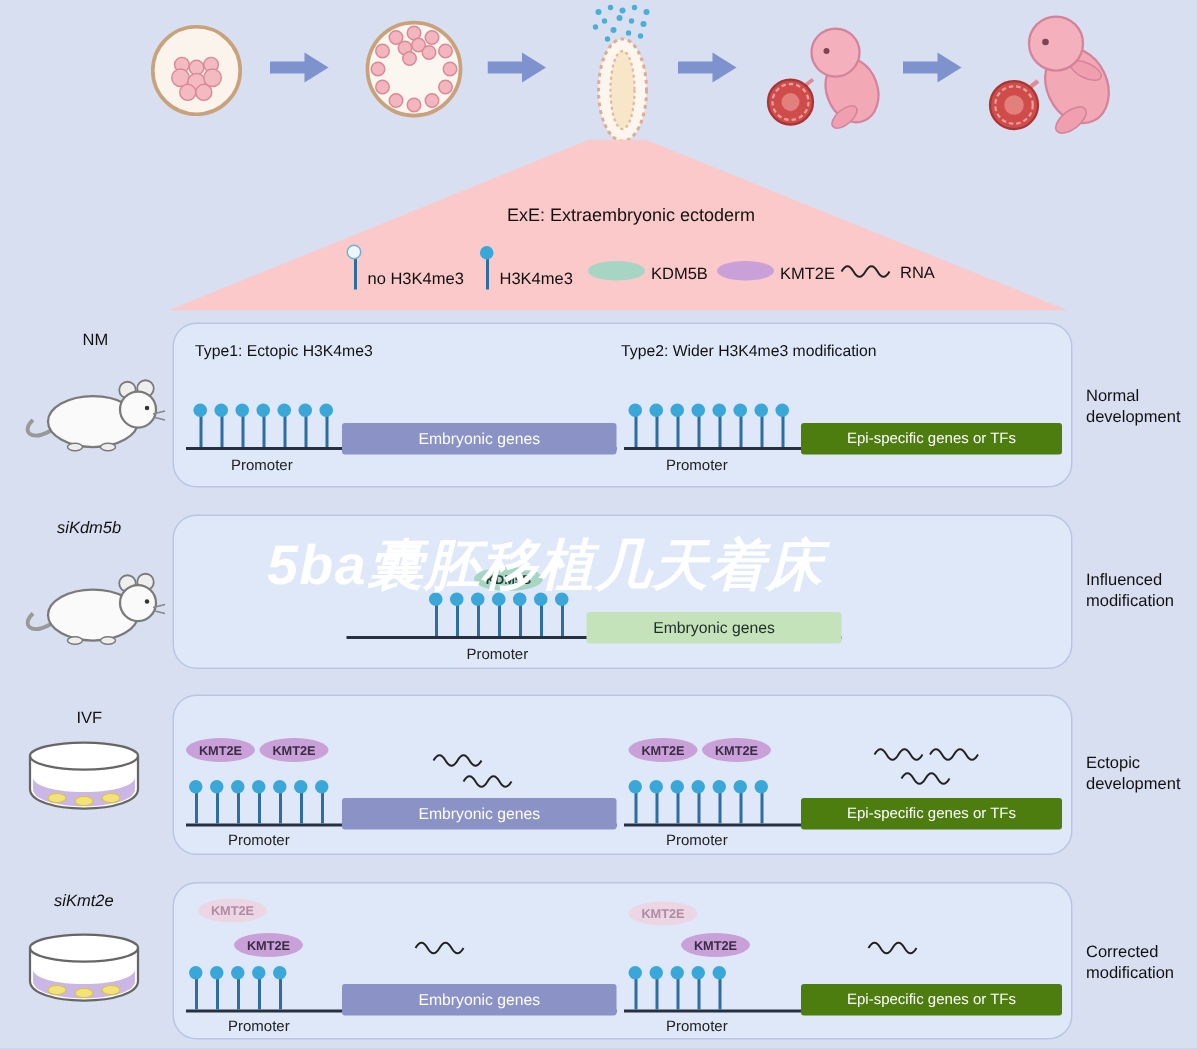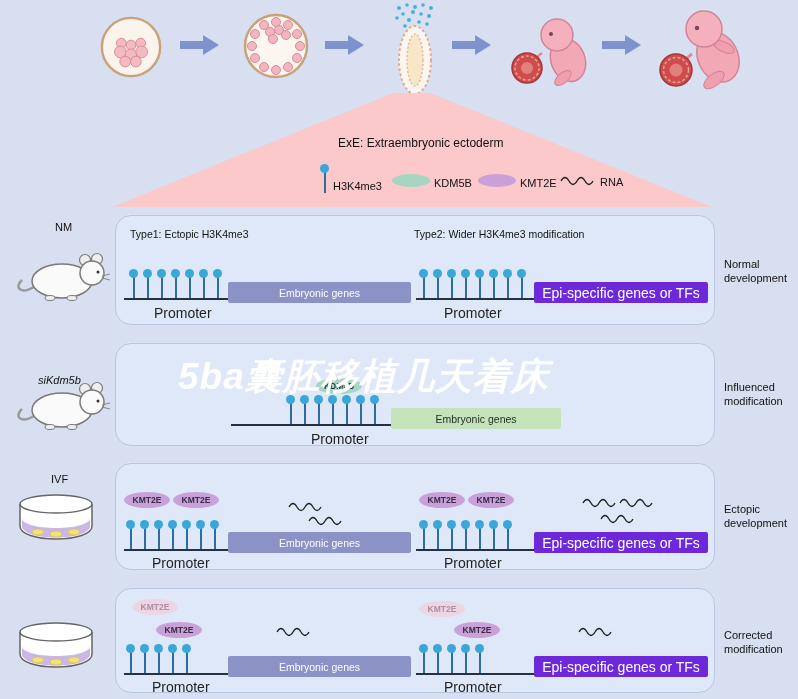--- a/index.html
+++ b/index.html
@@ -16,43 +16,43 @@
     background:#dfe8f8; border:1px solid #b9c6e2; border-radius:16px;
     box-sizing:border-box;
   }
   .type-label { position:absolute; font-size:10.5px; color:#111; white-space:nowrap; }
   .gene-line { position:absolute; height:2px; background:#26313f; }
   .gene-box {
     position:absolute; height:21px; display:flex; align-items:center; justify-content:center;
     font-size:10.5px; color:#fff; border-radius:2px; white-space:nowrap;
   }
   .gene-box.purple { background:#8a92c6; }
-  .gene-box.orange { background:#6d28d9; font-size:14px; }
+  .gene-box.orange { background:#4d7c0f; font-size:10px; }
   .gene-box.green  { background:#c5e3bb; color:#22302a; }
-  .promoter { position:absolute; font-size:14px; color:#222; white-space:nowrap; }
+  .promoter { position:absolute; font-size:10px; color:#222; white-space:nowrap; }
 
   
   .lolli-row { position:absolute; display:flex; gap:5px; }
   .lolli { display:inline-block; width:9px; height:29px; position:relative; }
   .lolli::before { content:""; position:absolute; left:3.5px; top:8px; width:2px; height:21px; background:#2e6da0; }
   .lolli::after  { content:""; position:absolute; left:0; top:0; width:9px; height:9px; border-radius:50%; background:#3aa7d9; }
   .lolli.open::after { background:#eef6fb; border:1.5px solid #6fb4d8; width:8px; height:8px; box-sizing:content-box; left:-1px; top:-1px; }
 
   
   .oval {
     position:absolute; width:46px; height:16px; border-radius:50%;
     display:flex; align-items:center; justify-content:center;
     font-size:8.5px; font-weight:bold; color:#3a2c44; white-space:nowrap;
   }
   .oval.purple { background:#c9a0d8; }
   .oval.green  { background:#a6d6c3; color:#1f3b31; }
   .oval.faded  { background:#ecd6e3; color:#b08ba3; }
 
   .side-label { position:absolute; font-size:11px; color:#111; white-space:nowrap; }
-  .side-label.gene { font-style:italic;margin-top:28px; }
+  .side-label.gene { font-style:italic; }
   .right-label { position:absolute; left:724px; width:70px; font-size:11px; line-height:1.25; color:#111; }
 
   .legend-title { position:absolute; font-size:12px; color:#111; white-space:nowrap; }
   .legend-item { position:absolute; display:flex; align-items:flex-end; gap:4px; }
   .legend-label { font-size:11px; color:#111; white-space:nowrap; padding-bottom:1px; }
   .oval-leg { display:inline-block; width:38px; height:13px; border-radius:50%; margin-bottom:3px; }
   .oval-leg.green { background:#a6d6c3; }
   .oval-leg.purple { background:#c9a0d8; }
 
   .watermark {
@@ -161,20 +161,24 @@
     <circle cx="24" cy="68" r="12.5" fill="none" stroke="#e9a09d" stroke-width="1.5" stroke-dasharray="3 2"></circle>
     <circle cx="24" cy="68" r="6.5" fill="#e2807d"></circle>
   </svg>
 
   <svg class="abs" style="left:0;top:93px" width="798" height="114">
     <polygon points="393,0 430,0 712,114 112,114" fill="#fbc9ca"></polygon>
   </svg>
 
   <div class="legend-title" style="left:338px;top:136px">ExE: Extraembryonic ectoderm</div>
 
+  <div class="legend-item" style="left:232px;top:164px">
+    <span class="lolli open"></span>
+    <span class="legend-label">no H3K4me3</span>
+  </div>
   <div class="legend-item" style="left:320px;top:164px">
     <span class="lolli"></span>
     <span class="legend-label">H3K4me3</span>
   </div>
   <div class="legend-item" style="left:392px;top:174px">
     <span class="oval-leg green"></span>
     <span class="legend-label">KDM5B</span>
   </div>
   <div class="legend-item" style="left:478px;top:174px">
     <span class="oval-leg purple"></span>

